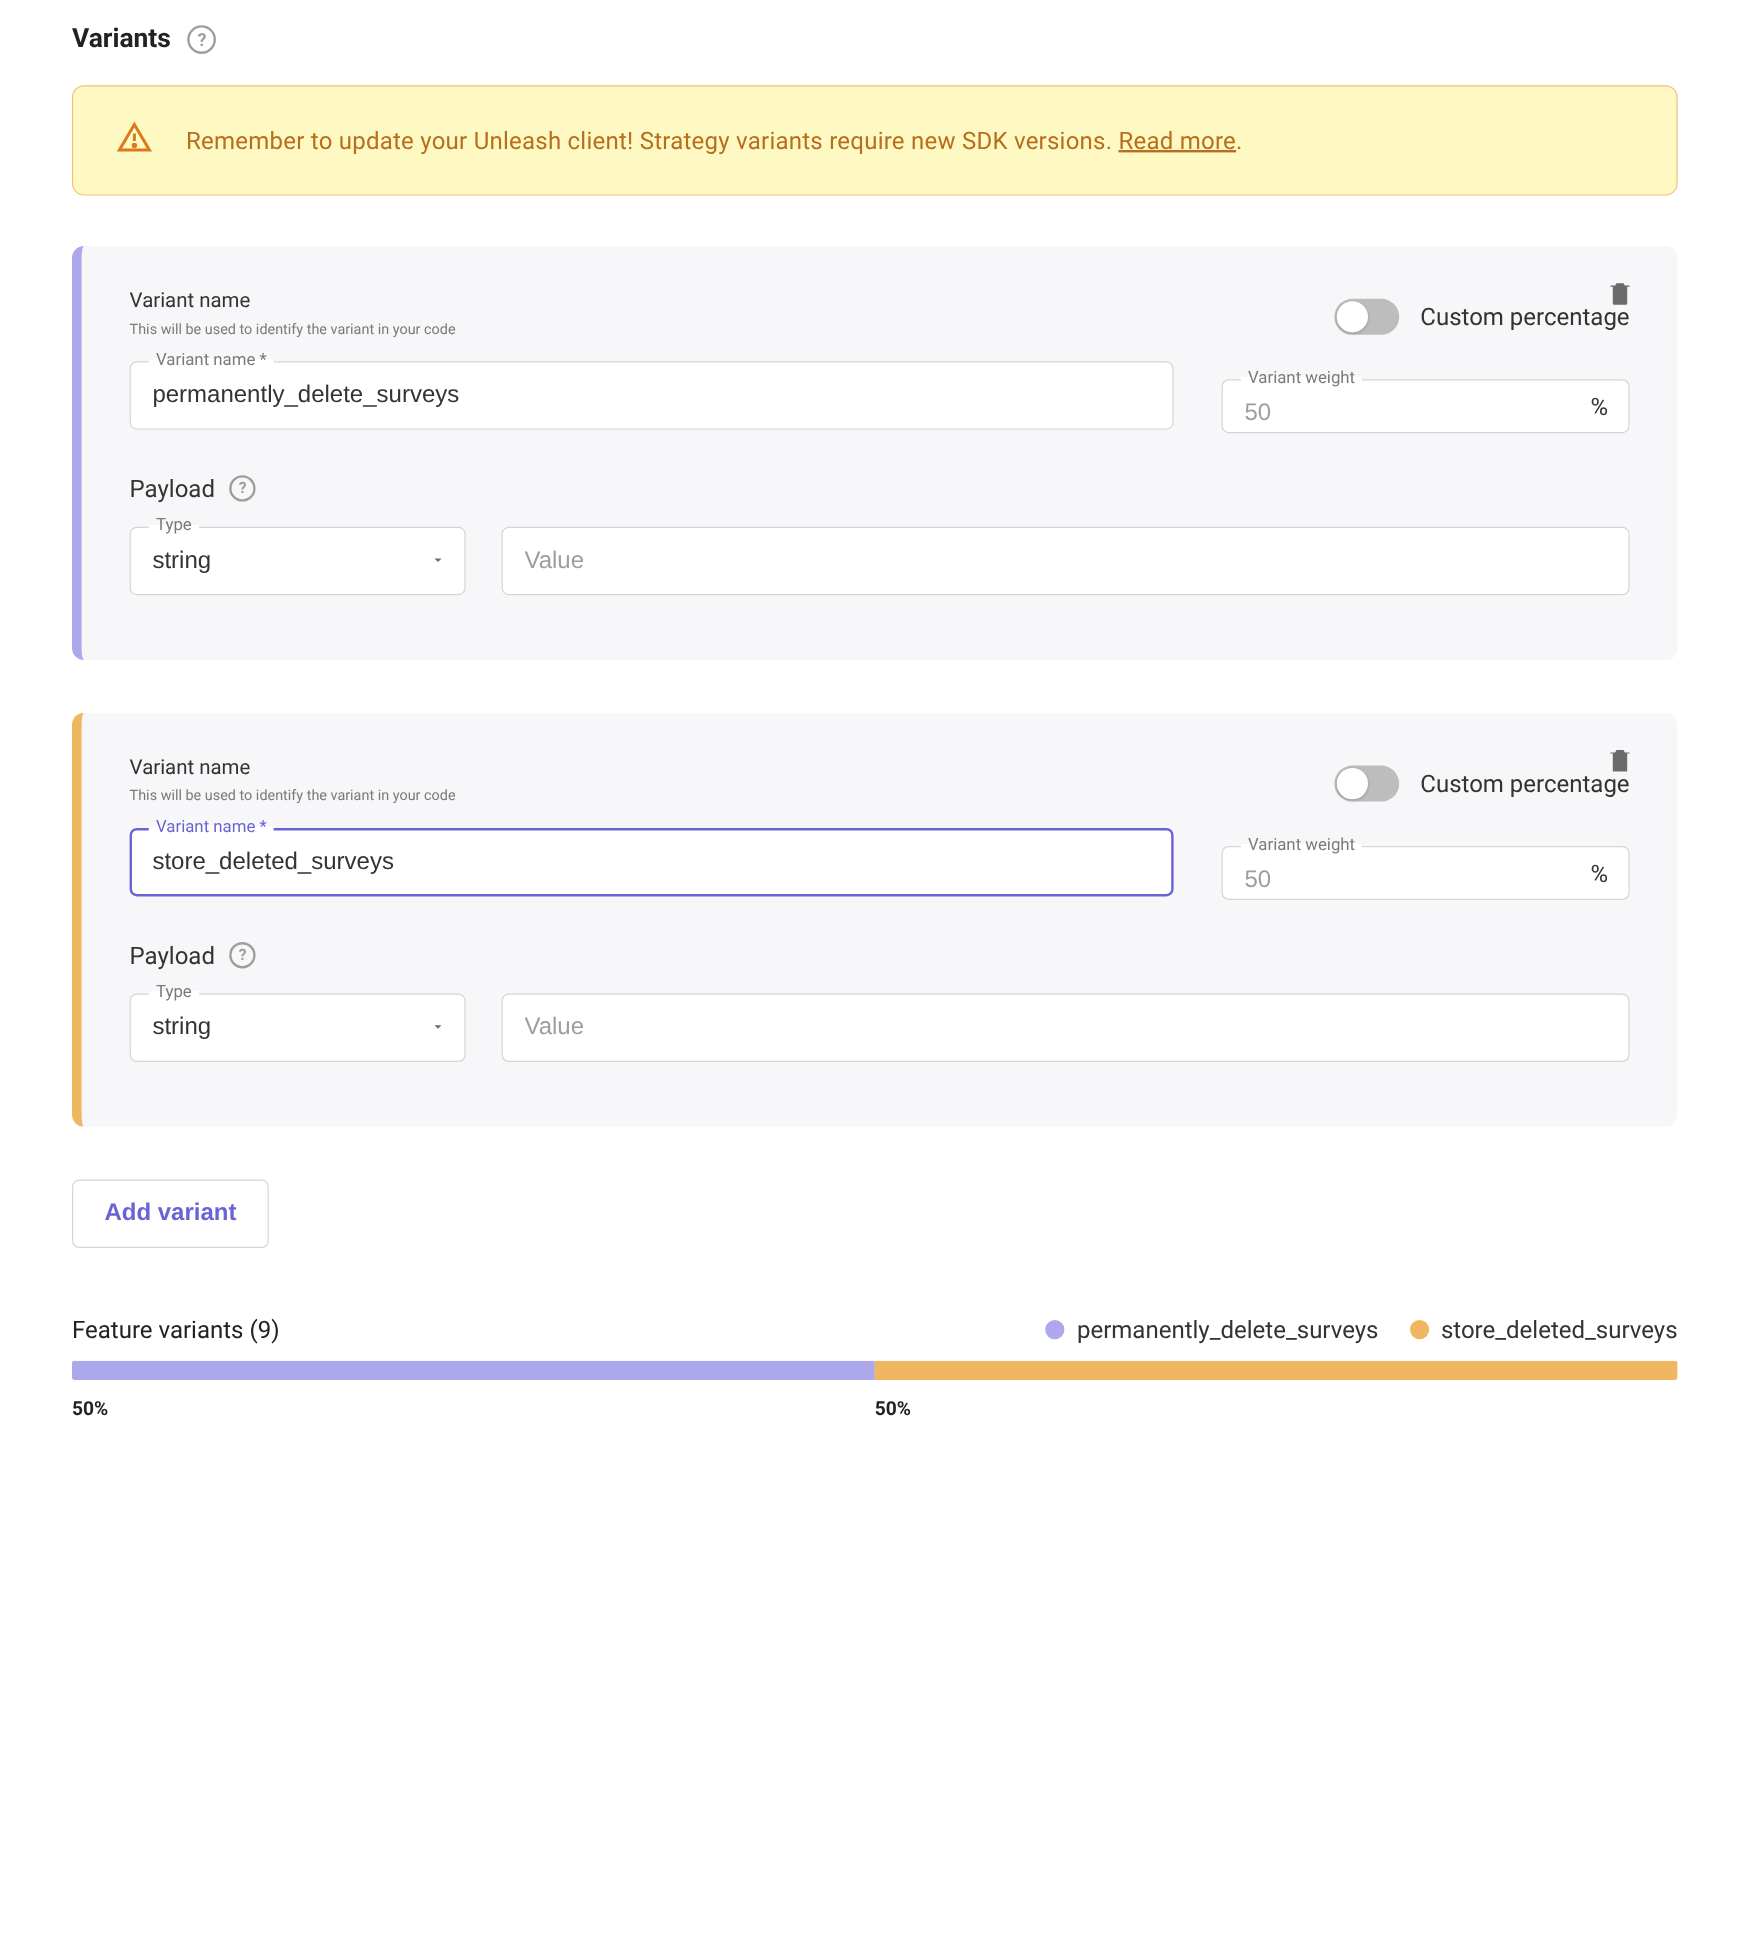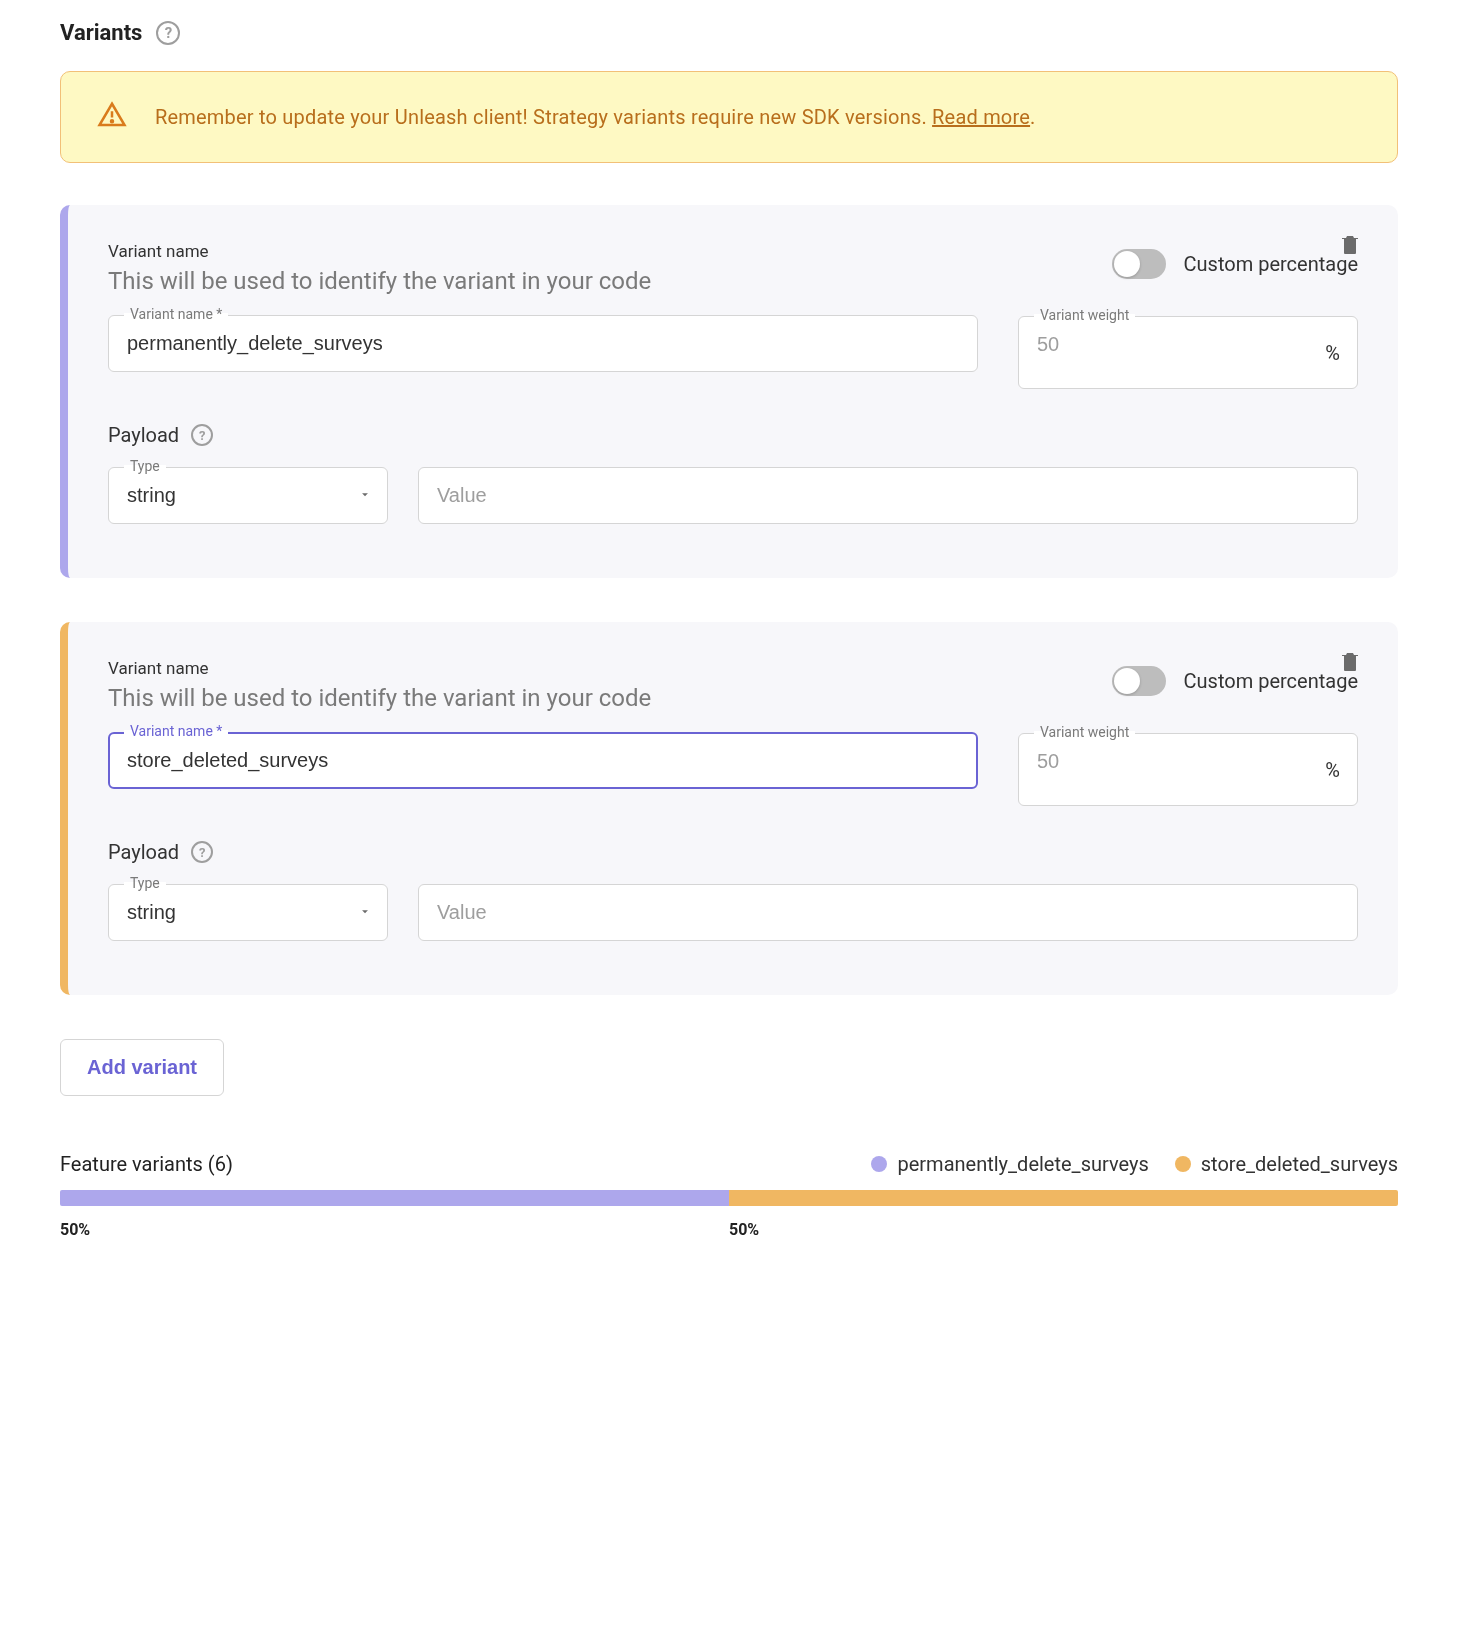--- a/index.html
+++ b/index.html
@@ -97,21 +97,21 @@
     }
     .vn-left {
       flex: 1;
     }
     .vn-title {
       font-size: 17px;
       color: #333;
       margin-bottom: 6px;
     }
     .vn-sub {
-      font-size: 24px;
+      font-size: 12px;
       color: #7A7A7A;
       margin-bottom: 20px;
     }
     .vn-right {
       display: flex;
       flex-direction: column;
       align-items: flex-end;
       width: 340px;
       gap: 21px;
     }
@@ -177,21 +177,21 @@
     }
     .text-input::placeholder {
       color: #9E9E9E;
     }
     .weight-box {
       position: relative;
       width: 100%;
     }
     .weight-input {
       width: 100%;
-      padding: 16px 50px 32px 18px;
+      padding: 16px 50px 4px 18px;
       font-size: 20px;
       border: 1px solid #D5D5D5;
       border-radius: 6px;
       background: #fff;
       color: #9E9E9E;
       outline: none;
     }
     .weight-percent {
       position: absolute;
       right: 18px;
@@ -427,21 +427,21 @@
       </div>
     </div>
   </div>
 </div>
 
 
 <button class="add-variant-btn">Add variant</button>
 
 
 <div class="legend-row">
-  <span class="legend-title">Feature variants (6)</span>
+  <span class="legend-title">Feature variants (9)</span>
   <div class="legend-items">
     <div class="legend-item">
       <span class="dot dot-0"></span>
       <span>permanently_delete_surveys</span>
     </div>
     <div class="legend-item">
       <span class="dot dot-1"></span>
       <span>store_deleted_surveys</span>
     </div>
   </div>

